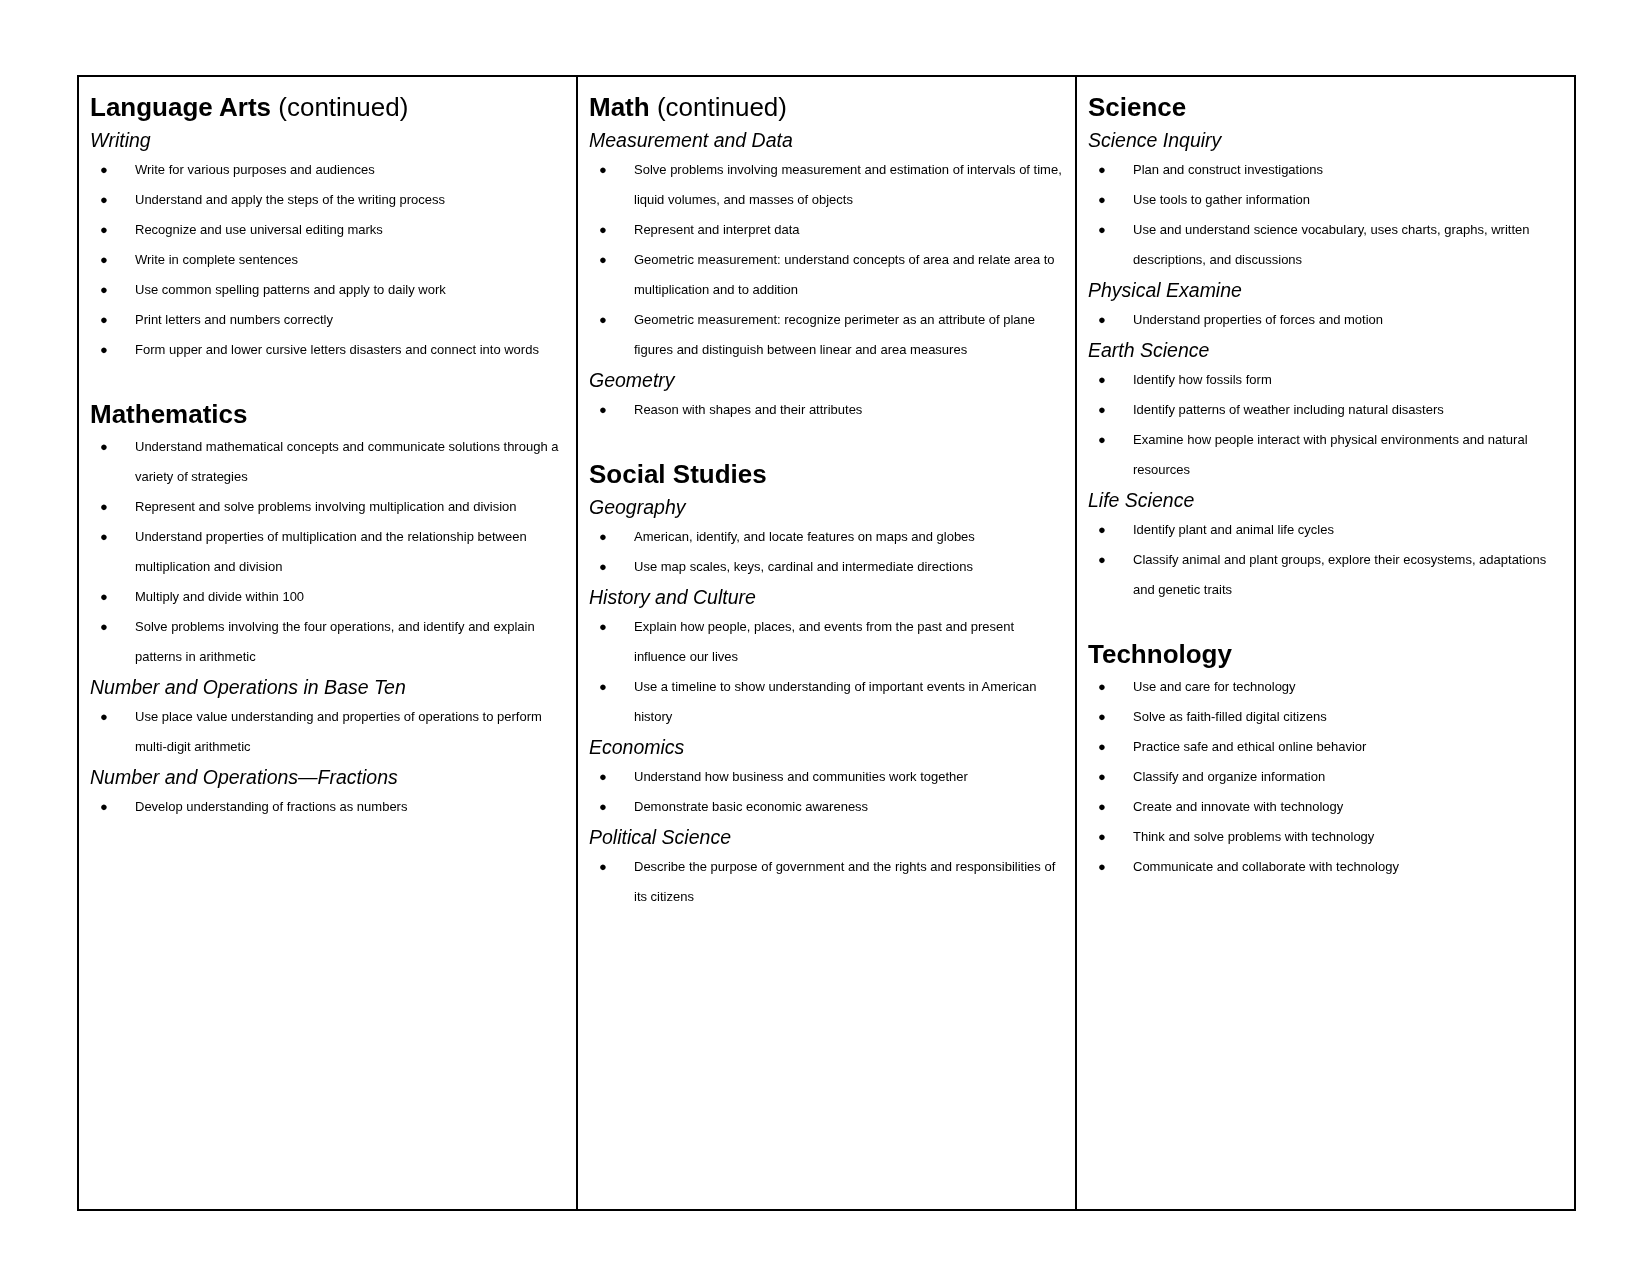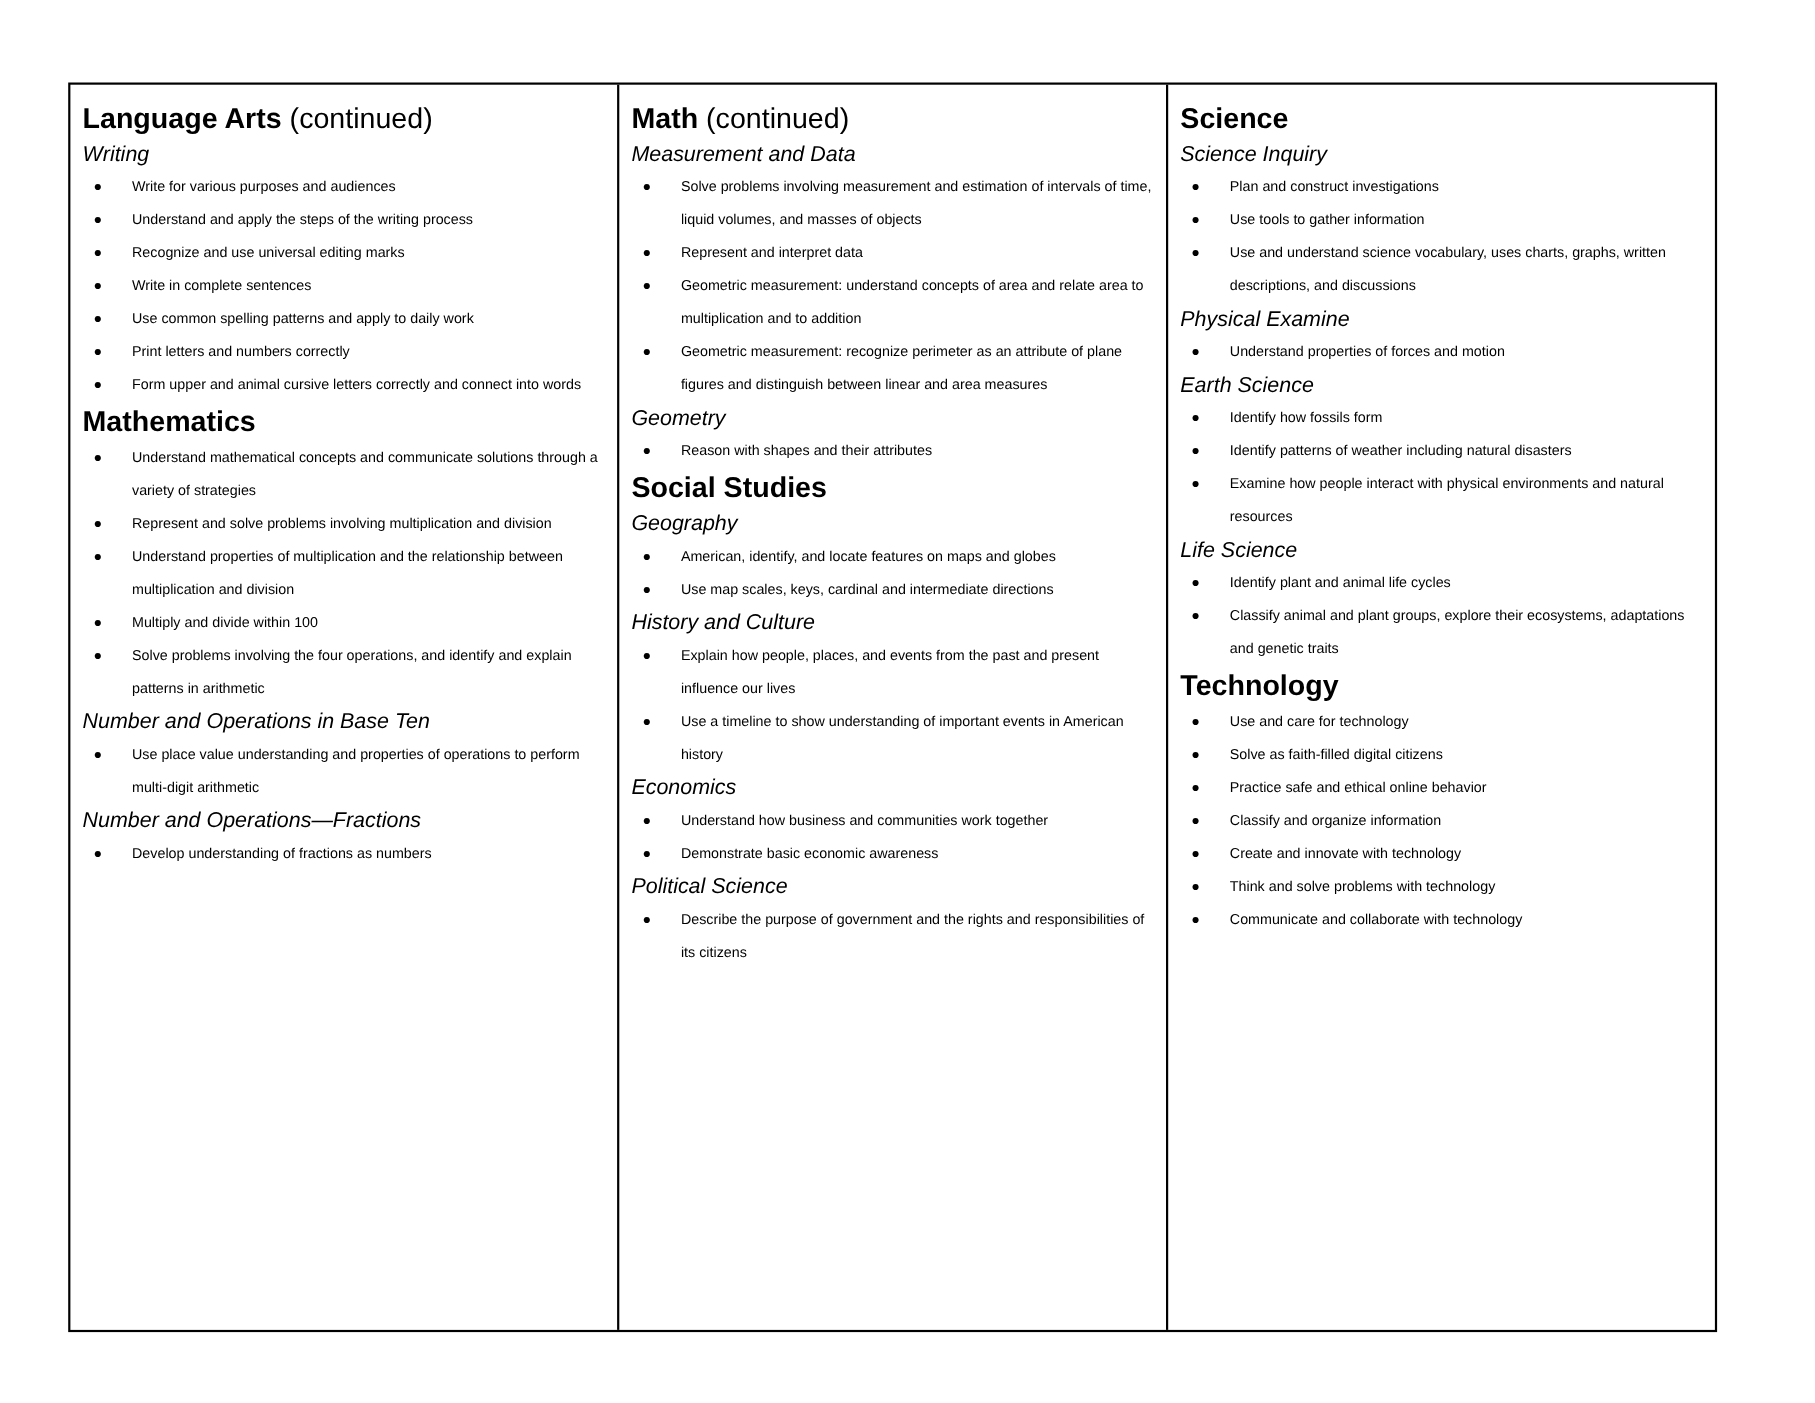--- a/index.html
+++ b/index.html
@@ -11,39 +11,40 @@
     position: relative;
     width: 1650px;
     height: 1275px;
     background: #ffffff;
     font-family: "Liberation Sans", sans-serif;
     color: #000000;
     overflow: hidden;
   }
   .board {
     position: absolute;
-    left: 62px;
+    left: 77px;
     top: 75px;
     width: 1499px;
     height: 1136px;
     border: 2px solid #000000;
     box-sizing: border-box;
     display: flex;
     background: #ffffff;
   }
   .column {
     flex: 1 1 0;
     box-sizing: border-box;
     padding: 12px 10px 0 11px;
     overflow: hidden;
   }
   .column.divider {
     border-right: 2px solid #000000;
   }
   .section + .section {
+    margin-top: 31px;
   }
   .sec-title {
     font-size: 26px;
     line-height: 36px;
     font-weight: bold;
     letter-spacing: 0;
   }
   .sec-title .suffix {
     font-weight: normal;
   }
@@ -99,21 +100,21 @@
             <div class="li">
               <span class="bullet">●</span>
               <span class="li-text">Use common spelling patterns and apply to daily work</span>
             </div>
             <div class="li">
               <span class="bullet">●</span>
               <span class="li-text">Print letters and numbers correctly</span>
             </div>
             <div class="li">
               <span class="bullet">●</span>
-              <span class="li-text">Form upper and animal cursive letters correctly and connect into words</span>
+              <span class="li-text">Form upper and lower cursive letters disasters and connect into words</span>
             </div>
           </div>
         </div>
         <div class="section">
           <div class="sec-title"><span>Mathematics</span><span class="suffix"></span></div>
           <div class="blist">
             <div class="li">
               <span class="bullet">●</span>
               <span class="li-text">Understand mathematical concepts and communicate solutions through a variety of strategies</span>
             </div>

